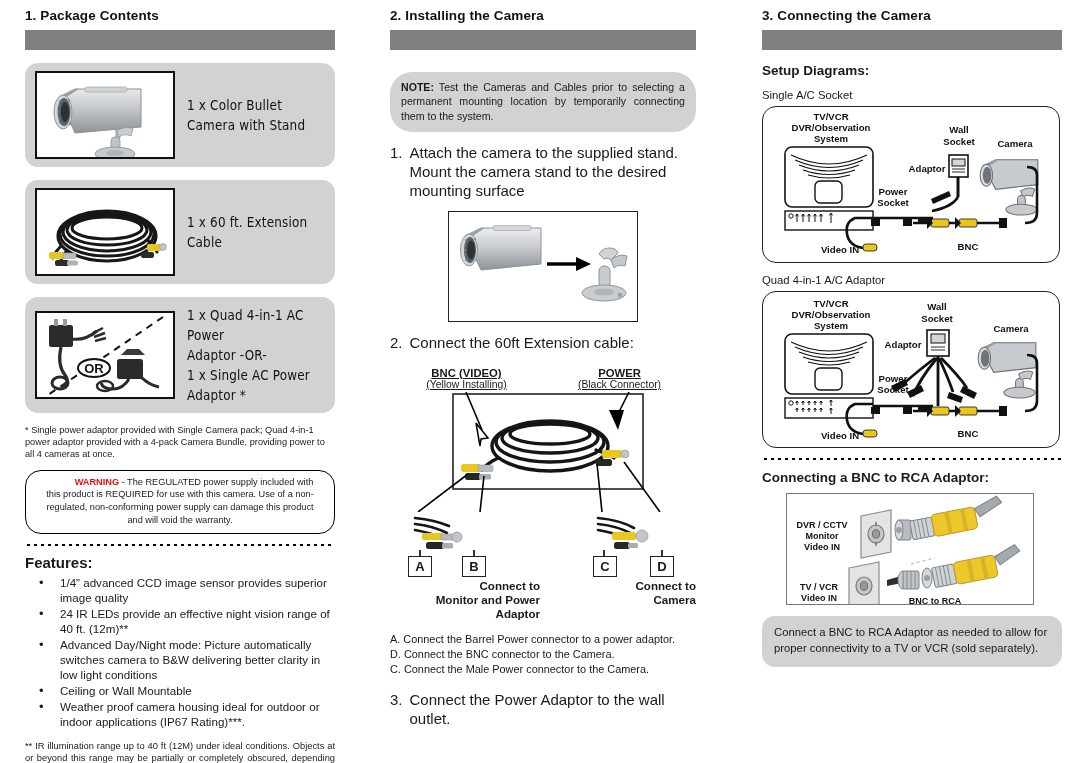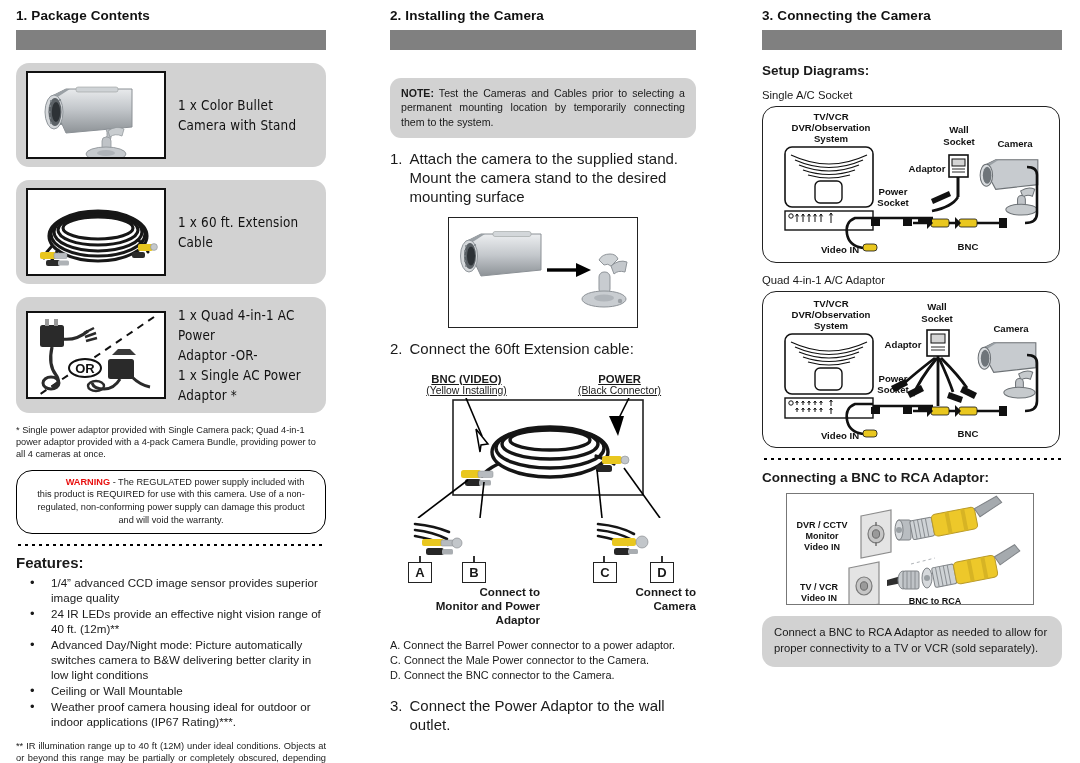--- a/index.html
+++ b/index.html
@@ -7,21 +7,21 @@
     margin: 0; padding: 0;
     width: 1080px; height: 763px;
     background: #ffffff;
     font-family: "Liberation Sans", sans-serif;
     color: #1a1a1a;
     overflow: hidden;
   }
   .page { position: relative; width: 1080px; height: 763px; }
 
   .col { position: absolute; top: 0; height: 763px; }
-  .col-1 { left: 16px;  width: 310px; }
+  .col-1 { left: 25px;  width: 310px; }
   .col-2 { left: 390px; width: 306px; }
   .col-3 { left: 762px; width: 300px; }
 
   .sec-title {
     font-size: 13.5px; font-weight: bold; letter-spacing: .1px;
     margin: 8px 0 0 0; color: #111;
   }
   .sec-bar {
     height: 20px; background: #808080; margin-top: 7px;
   }
@@ -68,21 +68,21 @@
     font-size: 11.6px; line-height: 1.29; margin-bottom: 1px;
     padding-left: 27px; position: relative;
   }
   ul.feat li:before {
     content: "\2022"; position: absolute; left: 6px; top: -1px; font-size: 13px;
   }
   .smallnote { font-size: 9.3px; line-height: 1.33; margin-top: 10px; text-align: justify; }
 
   
   .notebox {
-    background: #d2d2d2; border-radius: 11px; margin-top: 28px;
+    background: #d2d2d2; border-radius: 22px; margin-top: 22px;
     padding: 8px 11px 9px; font-size: 10.6px; line-height: 1.36;
     text-align: justify;
   }
   .notebox b { font-weight: bold; }
 
   .step {
     display: flex; gap: 7px; margin-top: 12px;
     font-size: 15px; line-height: 1.26;
   }
   .step .num { flex: 0 0 auto; }
@@ -408,22 +408,22 @@
         <span>Adaptor</span>
       </div>
       <div class="abcd-cap" style="width:120px;">
         <span>Connect to</span><br>
         <span>Camera</span>
       </div>
     </div>
 
     <div class="abcd-list">
       <div>A. Connect the Barrel Power connector to a power adaptor.</div>
+      <div>D. Connect the BNC connector to the Camera.</div>
       <div>C. Connect the Male Power connector to the Camera.</div>
-      <div>D. Connect the BNC connector to the Camera.</div>
     </div>
 
     <div class="step" style="margin-top:14px;">
       <span class="num">3.</span>
       <span>Connect the Power Adaptor to the wall outlet.</span>
     </div>
   </div>
 
   <div class="col col-3">
 

